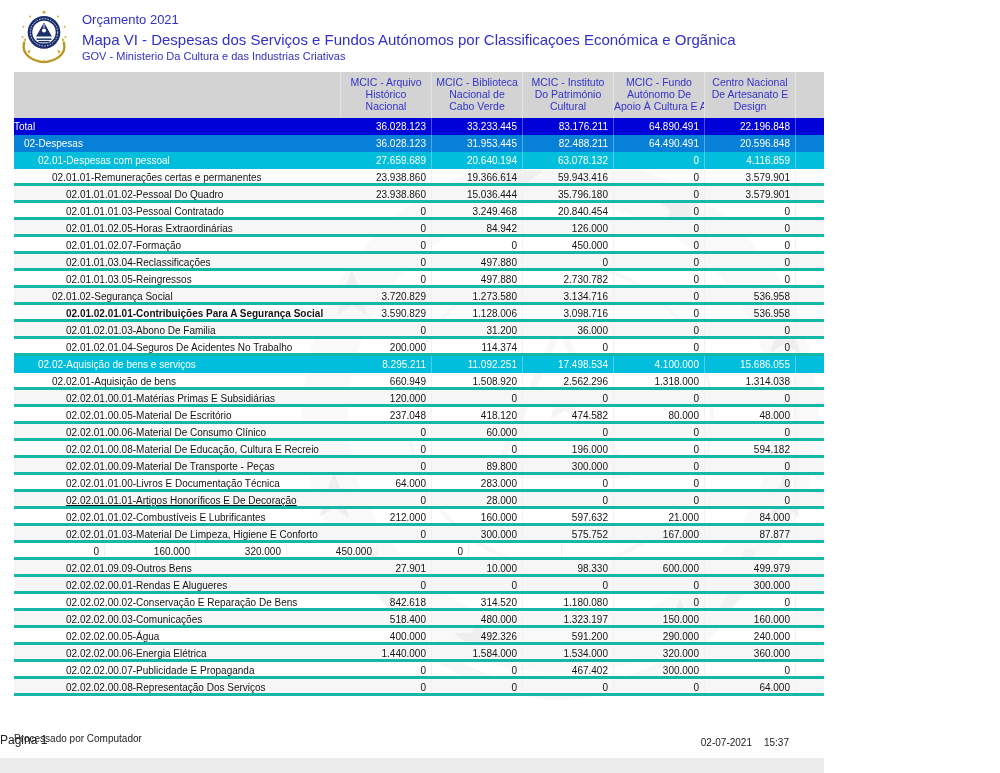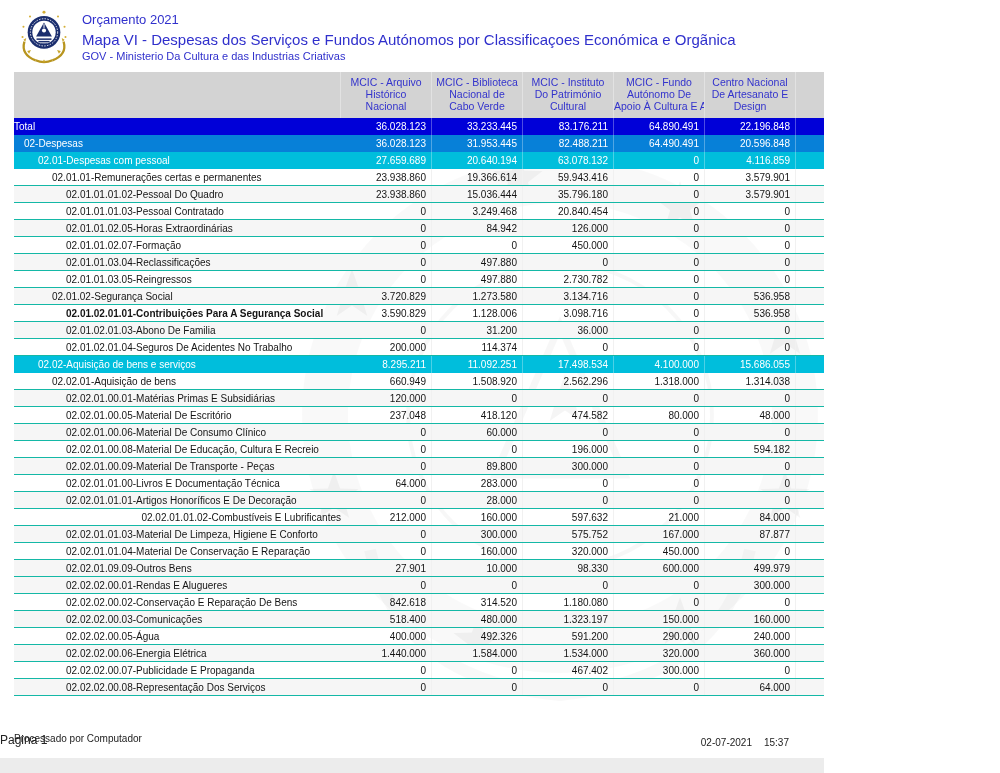--- a/index.html
+++ b/index.html
@@ -24,21 +24,21 @@
   .thead .cell div{white-space:nowrap}
   .c0{width:327px}
   .cv{width:91px}
   .ce{width:93px}
   .ce.last{flex:1;border-right:none !important}
   .brow{height:17px;line-height:17px}
   .brow .lbl{overflow:hidden;white-space:nowrap}
   .brow .val{text-align:right;padding-right:5px;overflow:hidden;white-space:nowrap}
   .detail{color:#141414}
   .detail .val,.detail .ce{border-right:1px solid #f1f1f1}
-  .detail{border-bottom:1px solid #14b8a6}
+  .detail{border-bottom:3px solid #14b8a6}
   .stripe{background:#f6f6f6}
   .total{background:#0000D8;color:#fff}
   .level1{background:#0780D8;color:#fff}
   .level2{background:#00BEDC;color:#fff}
   .total .val,.total .ce,.level1 .val,.level1 .ce,.level2 .val,.level2 .ce{border-right:1px solid rgba(255,255,255,.3)}
   .center{}
 
   
   .f-left{position:absolute;left:14px;top:733px;font-size:10px;color:#222}
   .f-center{position:absolute;left:0;right:0;top:733px;text-align:left;font-size:12px;color:#222}
@@ -373,51 +373,50 @@
         <div class="lbl c0" style="padding-left: 52px;">02.02.01.01.00-Livros E Documentação Técnica</div>
         <div class="val cv">64.000</div>
         <div class="val cv">283.000</div>
         <div class="val cv">0</div>
         <div class="val cv">0</div>
         <div class="val cv">0</div>
         <div class="ce"></div>
         <div class="ce last"></div>
       </div>
       <div class="trow brow detail stripe">
-        <div class="lbl c0" style="padding-left: 52px;">02.02.01.01.01-Artigos Honoríficos E De Decoração</div>
+        <div class="lbl c0" style="padding-left: 52px; text-decoration: underline;">02.02.01.01.01-Artigos Honoríficos E De Decoração</div>
         <div class="val cv">0</div>
         <div class="val cv">28.000</div>
         <div class="val cv">0</div>
         <div class="val cv">0</div>
         <div class="val cv">0</div>
         <div class="ce"></div>
         <div class="ce last"></div>
       </div>
       <div class="trow brow detail">
-        <div class="lbl c0" style="padding-left: 52px; text-align: right;">02.02.01.01.02-Combustíveis E Lubrificantes</div>
+        <div class="lbl c0" style="padding-left: 52px;">02.02.01.01.02-Combustíveis E Lubrificantes</div>
         <div class="val cv">212.000</div>
         <div class="val cv">160.000</div>
         <div class="val cv">597.632</div>
         <div class="val cv">21.000</div>
         <div class="val cv">84.000</div>
         <div class="ce"></div>
         <div class="ce last"></div>
       </div>
       <div class="trow brow detail stripe">
         <div class="lbl c0" style="padding-left: 52px;">02.02.01.01.03-Material De Limpeza, Higiene E Conforto</div>
         <div class="val cv">0</div>
         <div class="val cv">300.000</div>
         <div class="val cv">575.752</div>
         <div class="val cv">167.000</div>
         <div class="val cv">87.877</div>
         <div class="ce"></div>
         <div class="ce last"></div>
       </div>
       <div class="trow brow detail">
-        <div class="lbl c0" style="padding-left: 52px;">02.02.01.01.04-Material De Conservação E Reparação</div>
         <div class="val cv">0</div>
         <div class="val cv">160.000</div>
         <div class="val cv">320.000</div>
         <div class="val cv">450.000</div>
         <div class="val cv">0</div>
         <div class="ce"></div>
         <div class="ce last"></div>
       </div>
       <div class="trow brow detail stripe">
         <div class="lbl c0" style="padding-left: 52px;">02.02.01.09.09-Outros Bens</div>

